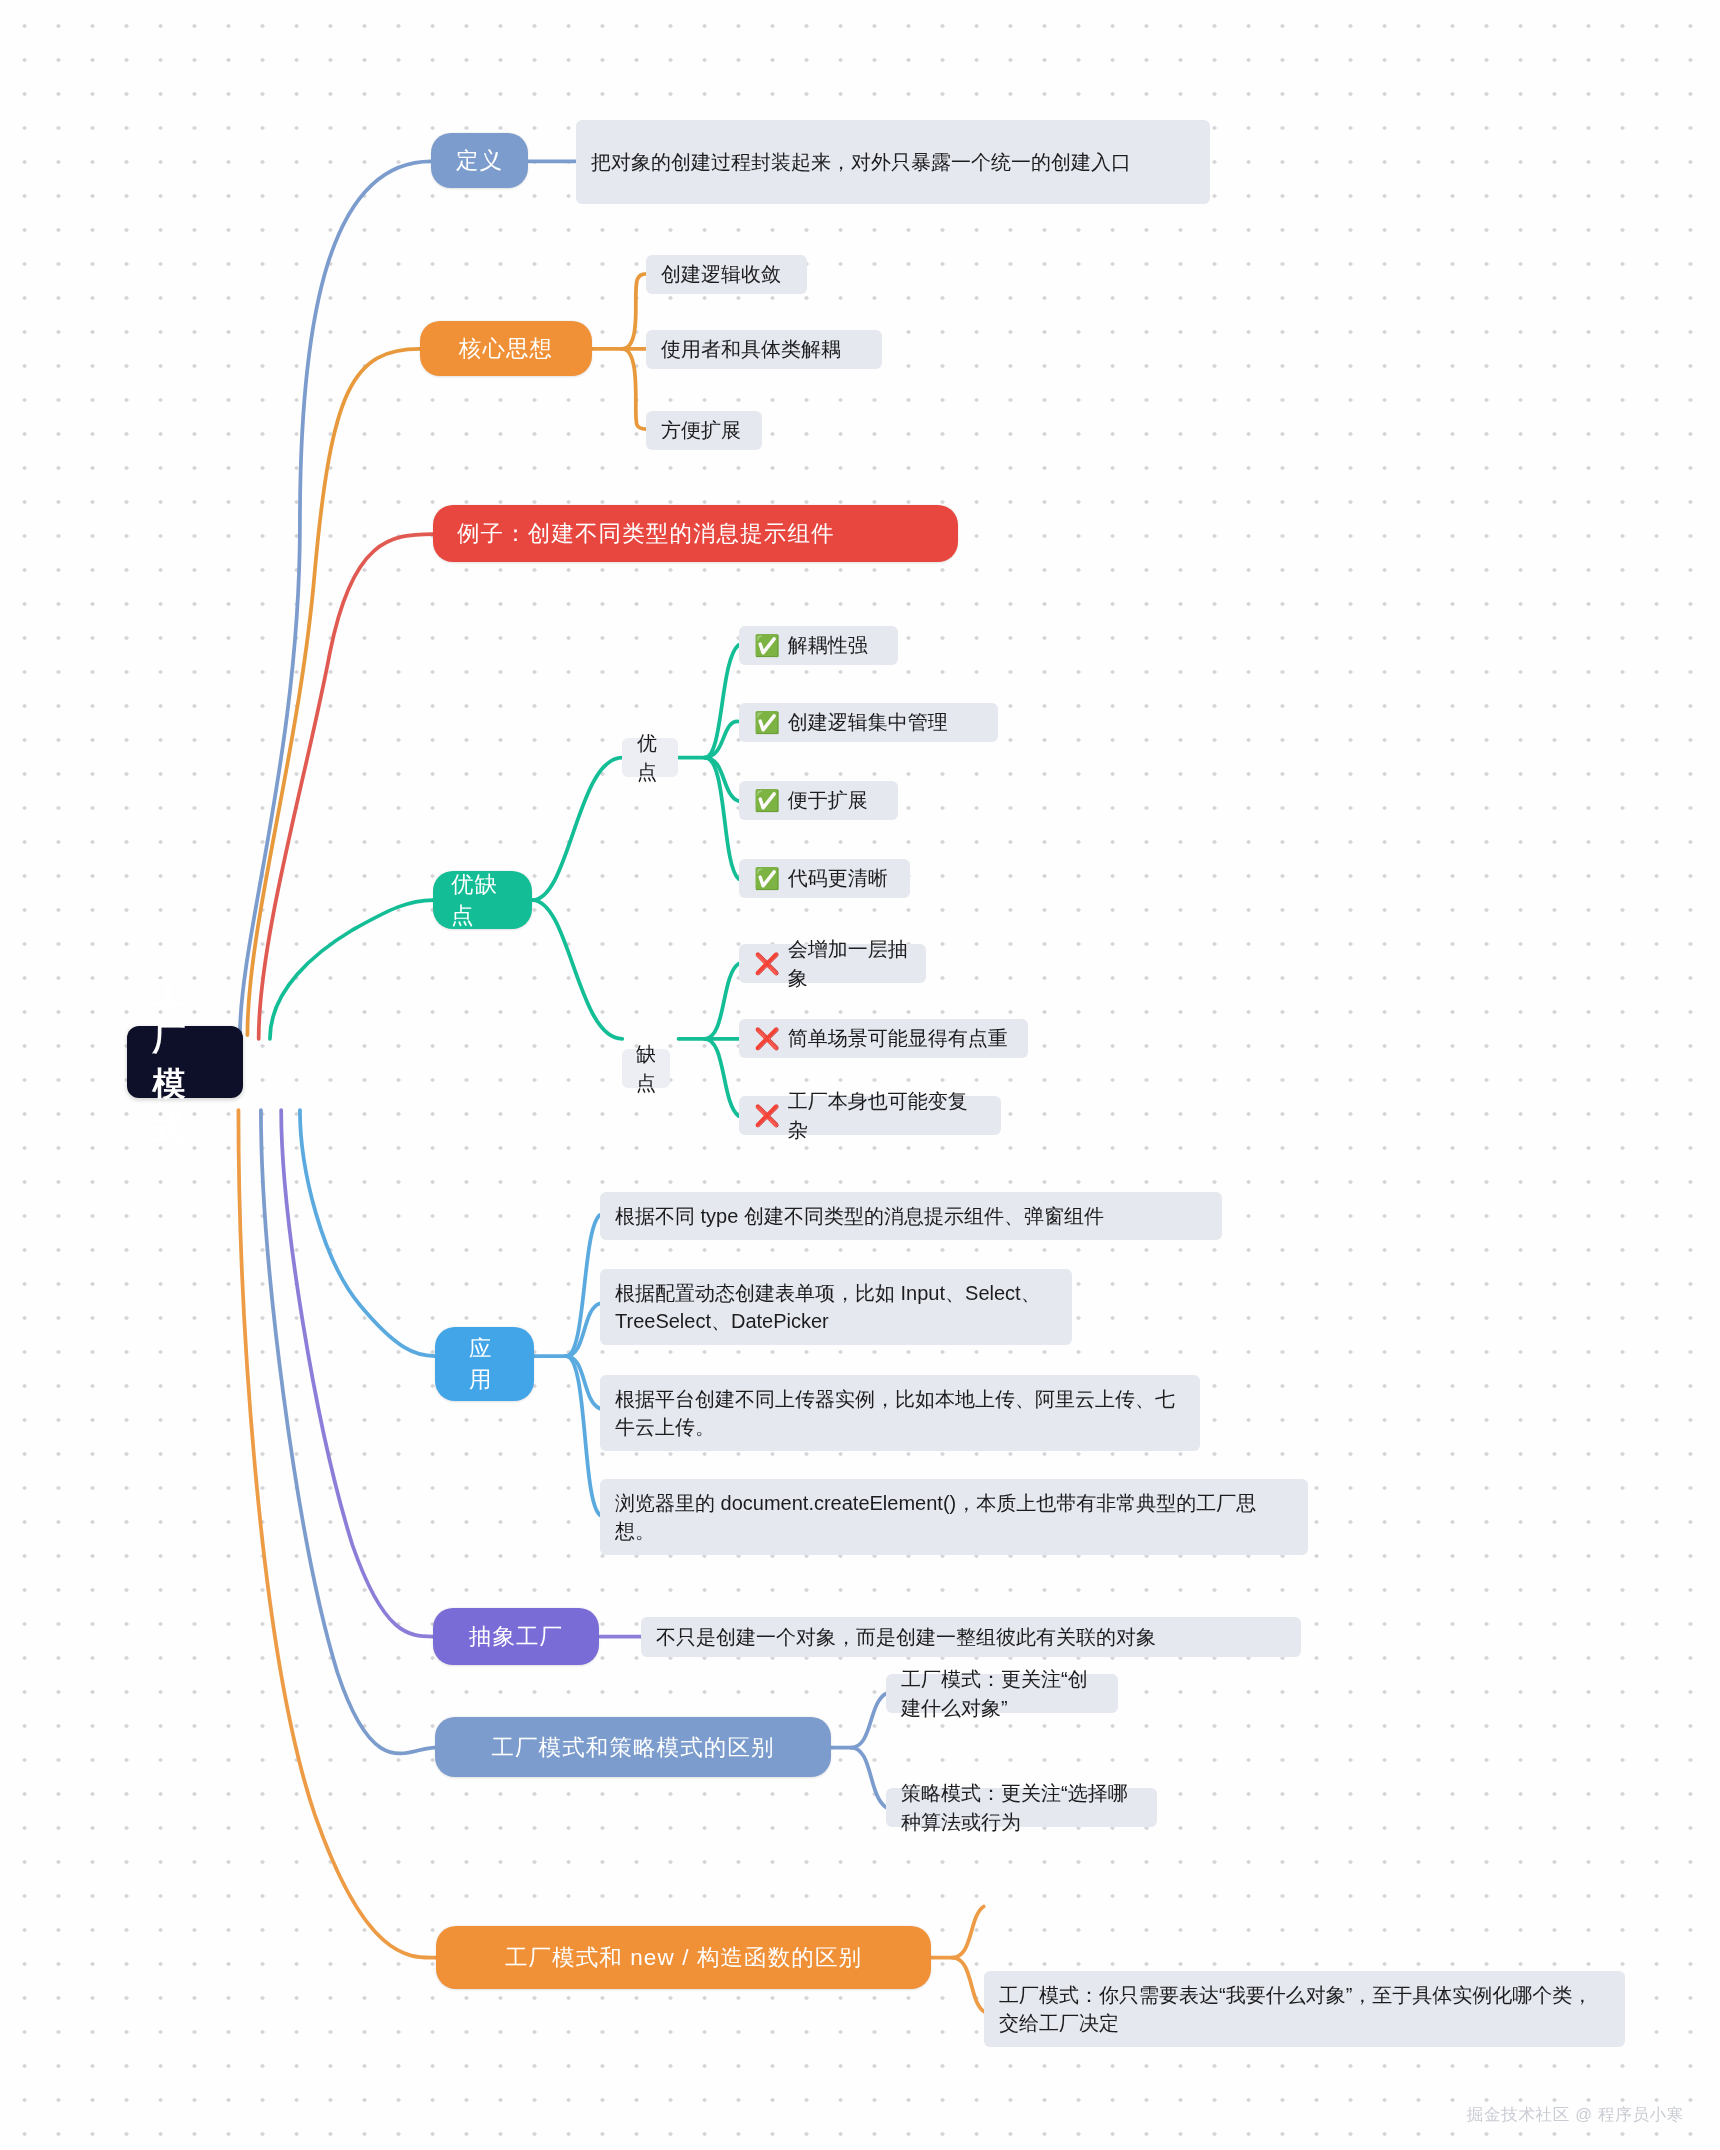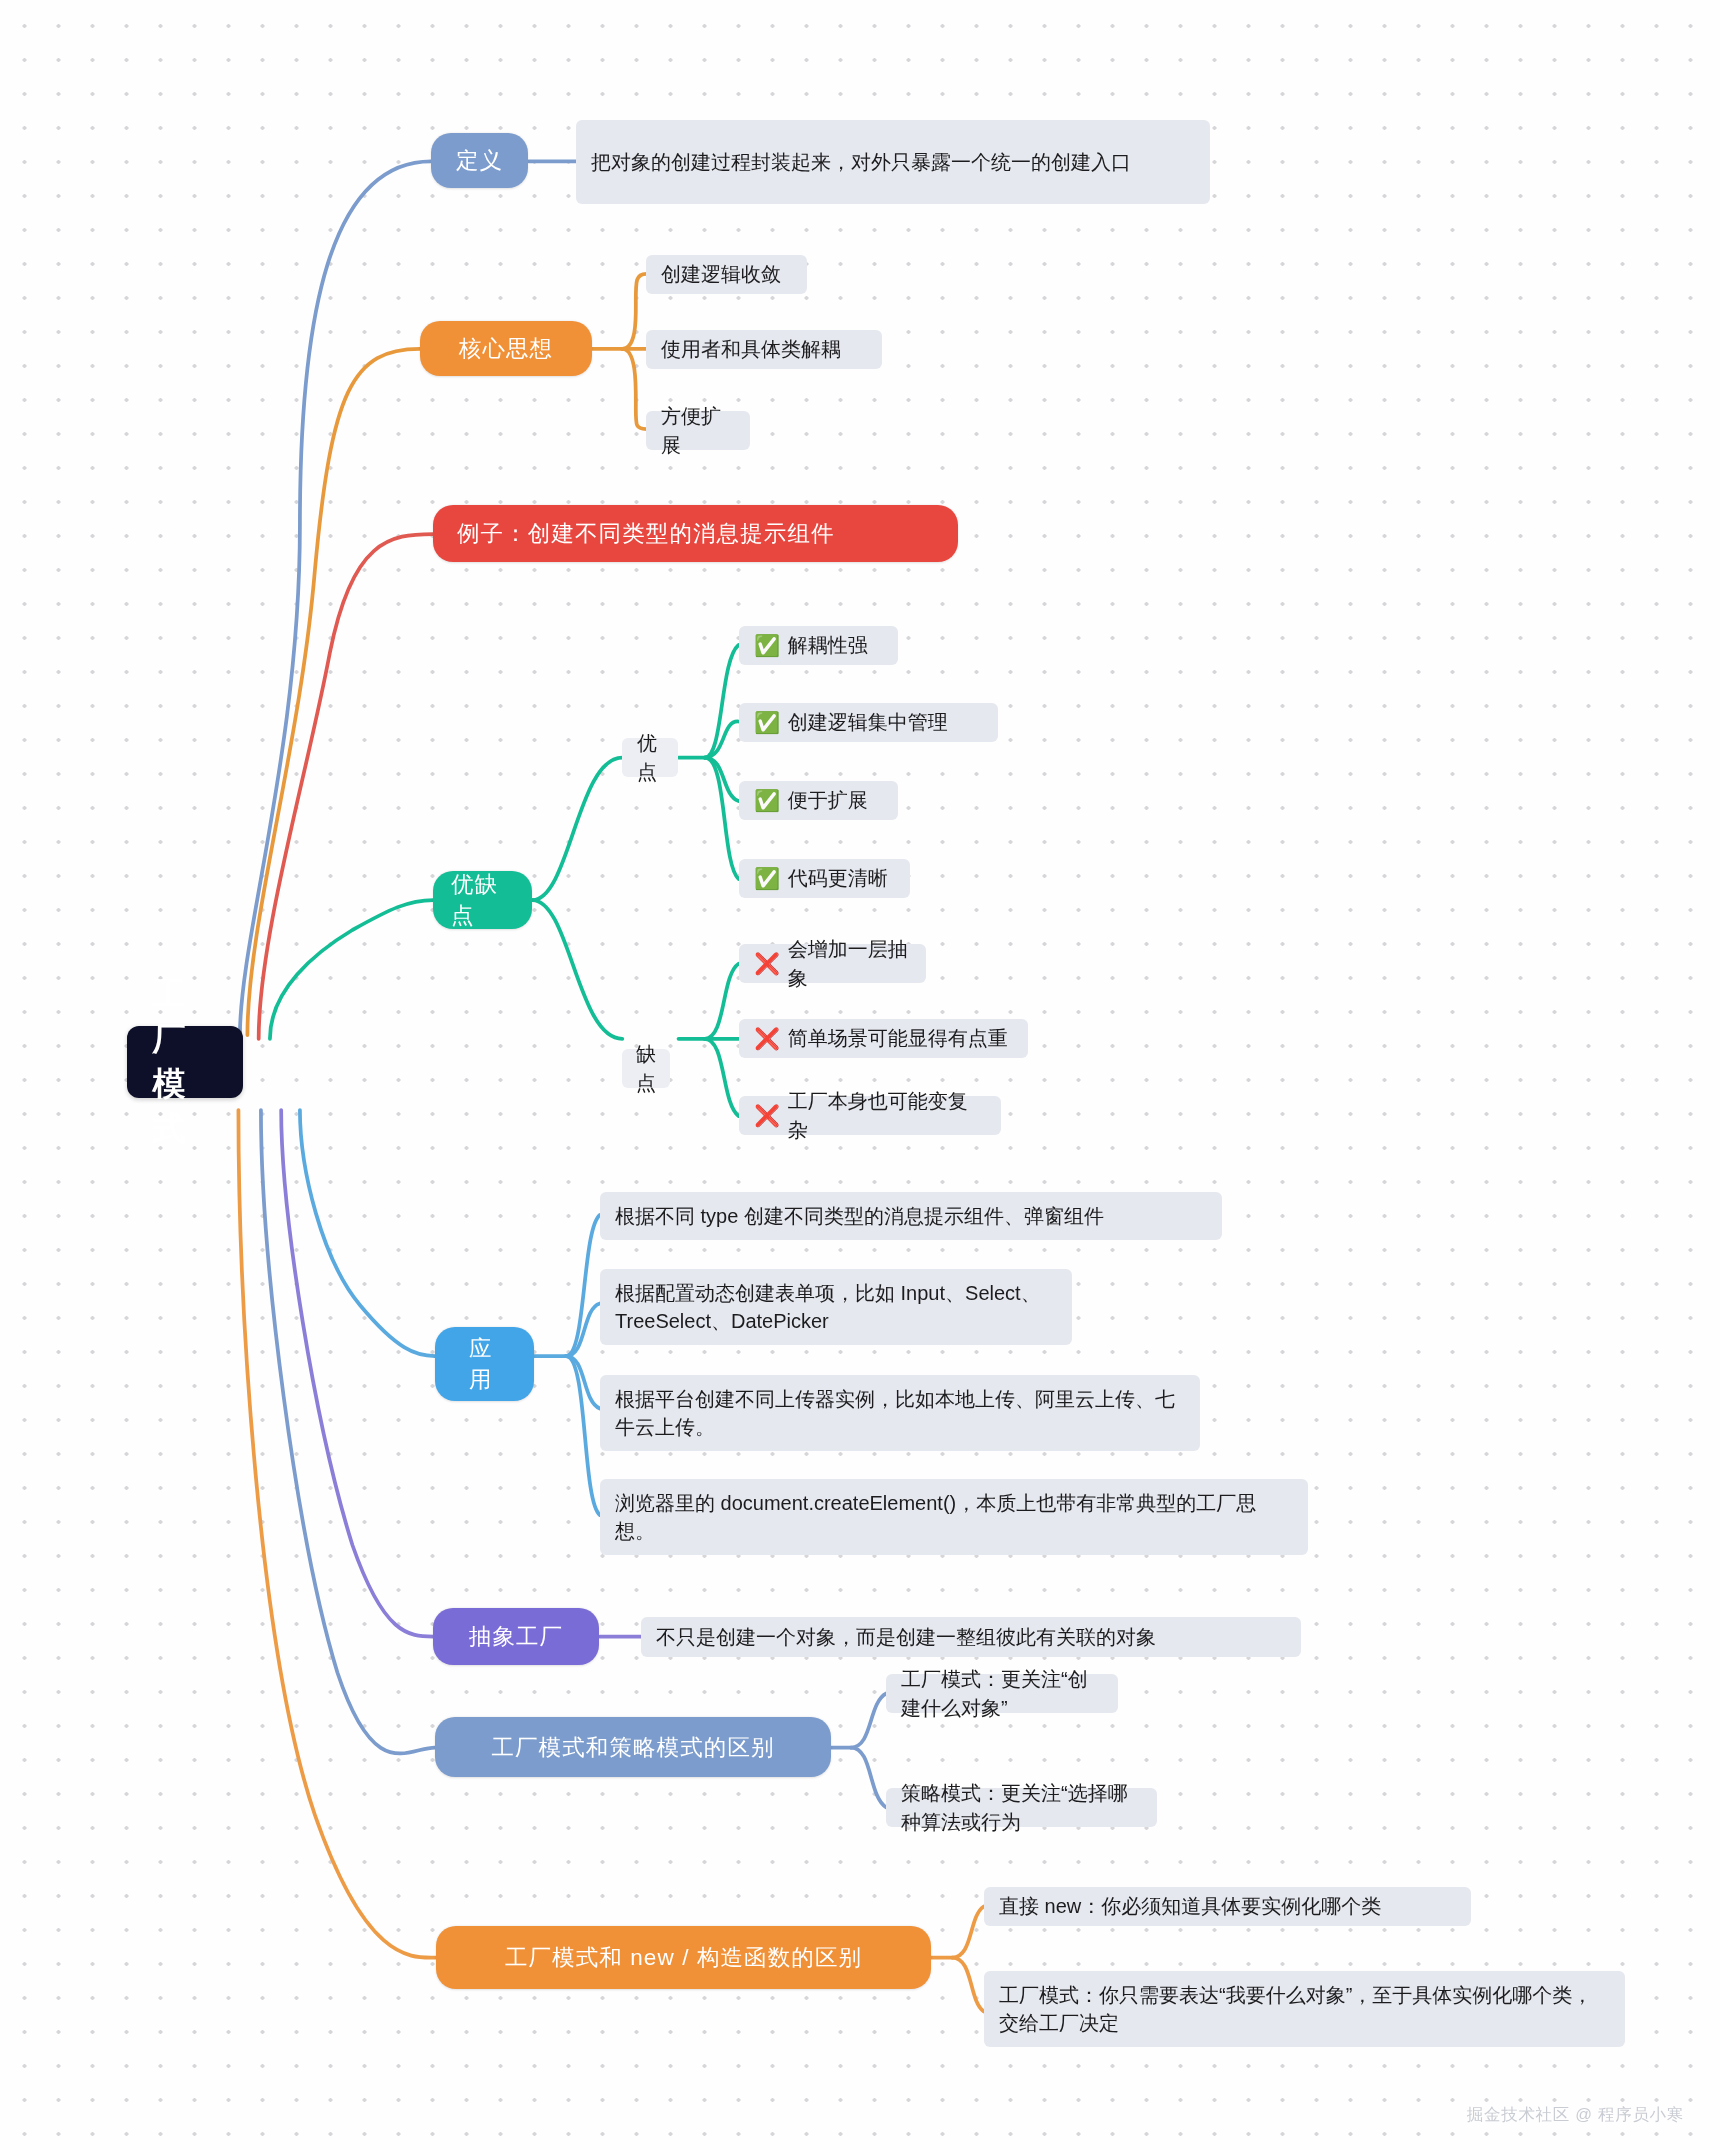--- a/index.html
+++ b/index.html
@@ -174,21 +174,21 @@
 
   <div class="node branch b-orange" style="left:420px; top:321px; width:172px; height:55px;">
     <span>核心思想</span>
   </div>
   <div class="node leaf" style="left:646px; top:255px; width:161px; height:39px;">
     <span class="tx">创建逻辑收敛</span>
   </div>
   <div class="node leaf" style="left:646px; top:330px; width:236px; height:39px;">
     <span class="tx">使用者和具体类解耦</span>
   </div>
-  <div class="node leaf" style="left:646px; top:411px; width:104px; height:39px;">
+  <div class="node leaf" style="left:646px; top:411px; width:116px; height:39px;">
     <span class="tx">方便扩展</span>
   </div>
 
   <div class="node branch b-red" style="left:433px; top:505px; width:525px; height:57px; justify-content:flex-start; padding-left:24px;">
     <span>例子：创建不同类型的消息提示组件</span>
   </div>
 
   <div class="node branch b-teal" style="left:433px; top:871px; width:99px; height:58px;">
     <span>优缺点</span>
   </div>
@@ -258,23 +258,20 @@
   <div class="node leaf" style="left:886px; top:1674px; width:232px; height:39px;">
     <span class="tx">工厂模式：更关注“创建什么对象”</span>
   </div>
   <div class="node leaf" style="left:886px; top:1788px; width:271px; height:39px;">
     <span class="tx">策略模式：更关注“选择哪种算法或行为</span>
   </div>
 
   <div class="node branch b-orange" style="left:436px; top:1926px; width:495px; height:63px;">
     <span>工厂模式和 new / 构造函数的区别</span>
   </div>
-  <div class="node leaf" style="left:984px; top:1887px; width:487px; height:39px;">
-    <span class="tx">直接 new：你必须知道具体要实例化哪个类</span>
-  </div>
   <div class="node leaf" style="left:984px; top:1971px; width:641px; min-height:72px;">
     <span class="tx">工厂模式：你只需要表达“我要什么对象”，至于具体实例化哪个类，交给工厂决定</span>
   </div>
 
   <div class="footer">掘金技术社区 @ 程序员小寒</div>
 
 </div>
 
 
 </body></html>

